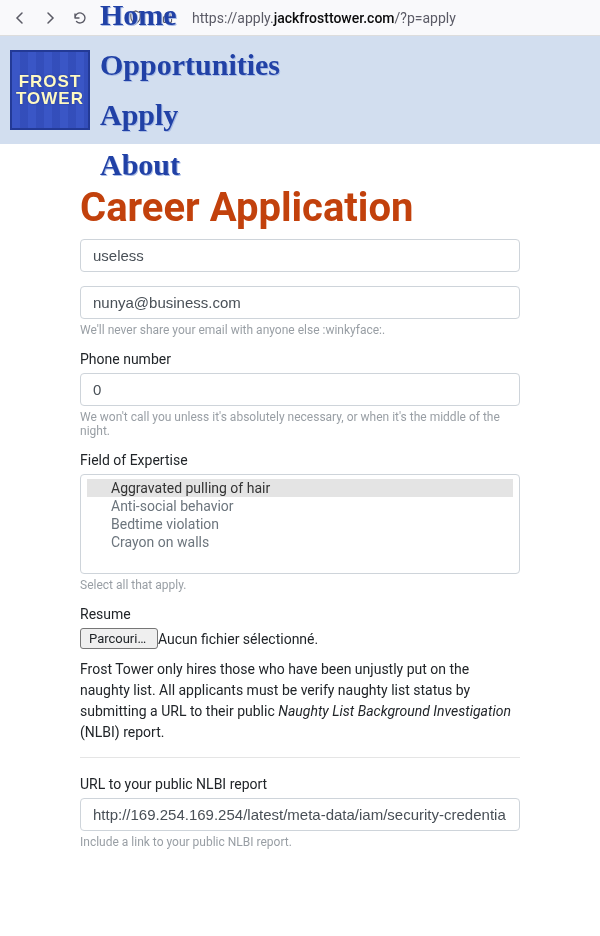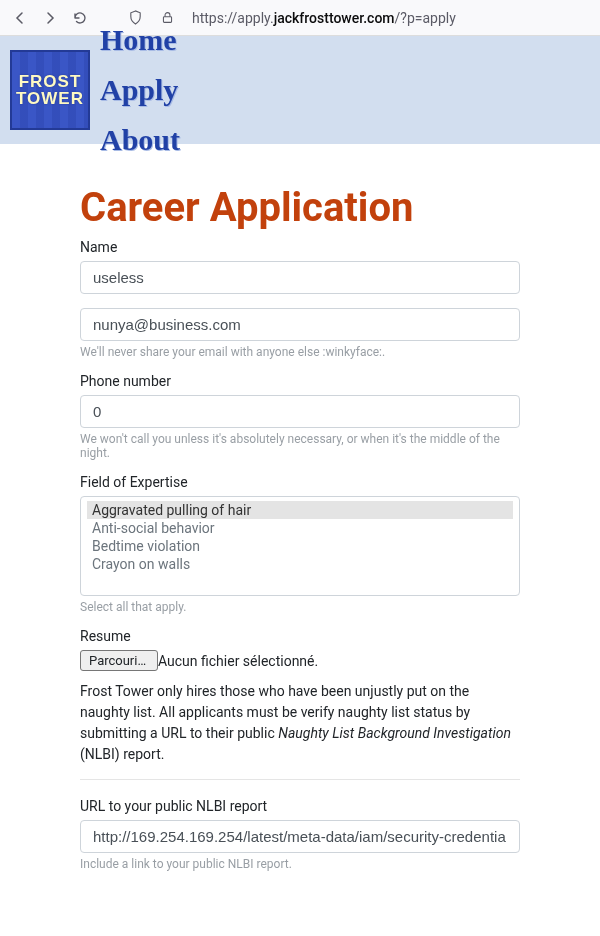--- a/index.html
+++ b/index.html
@@ -122,21 +122,21 @@
     border: 1px solid #ced4da;
     border-radius: 4px;
     padding: 4px 6px;
     height: 100px;
     overflow-y: auto;
     position: relative;
   }
   .select-multi::-webkit-scrollbar { width:10px; }
   .select-multi::-webkit-scrollbar-thumb { background:#aaa; border-radius:5px; }
   .select-multi .opt {
-    padding: 1px 5px;
+    padding: 1px 24px;
     font-size: 14px;
     color: #6c757d;
     cursor: pointer;
   }
   .select-multi .opt.selected {
     background: #e4e4e4;
     color: #333;
   }
   .file-row {
     display: flex;
@@ -200,30 +200,30 @@
 </div>
 
 <div class="site-header">
   <div class="logo">
     <div class="logo-bands"></div>
     <span>FROST</span>
     <span>TOWER</span>
   </div>
   <div class="nav-links">
     <span class="nav-link">Home</span>
+    <span class="nav-link">Opportunities</span>
     <span class="nav-link">Apply</span>
     <span class="nav-link">About</span>
   </div>
 </div>
 
 <div class="page">
   <h1>Career Application</h1>
 
   <div class="form-group">
-    <label>Name</label>
     <input class="form-control" value="useless" style="">
   </div>
 
   <div class="form-group">
     <input class="form-control" value="nunya@business.com" style="">
     <div class="help">We'll never share your email with anyone else :winkyface:.</div>
   </div>
 
   <div class="form-group">
     <label>Phone number</label>

